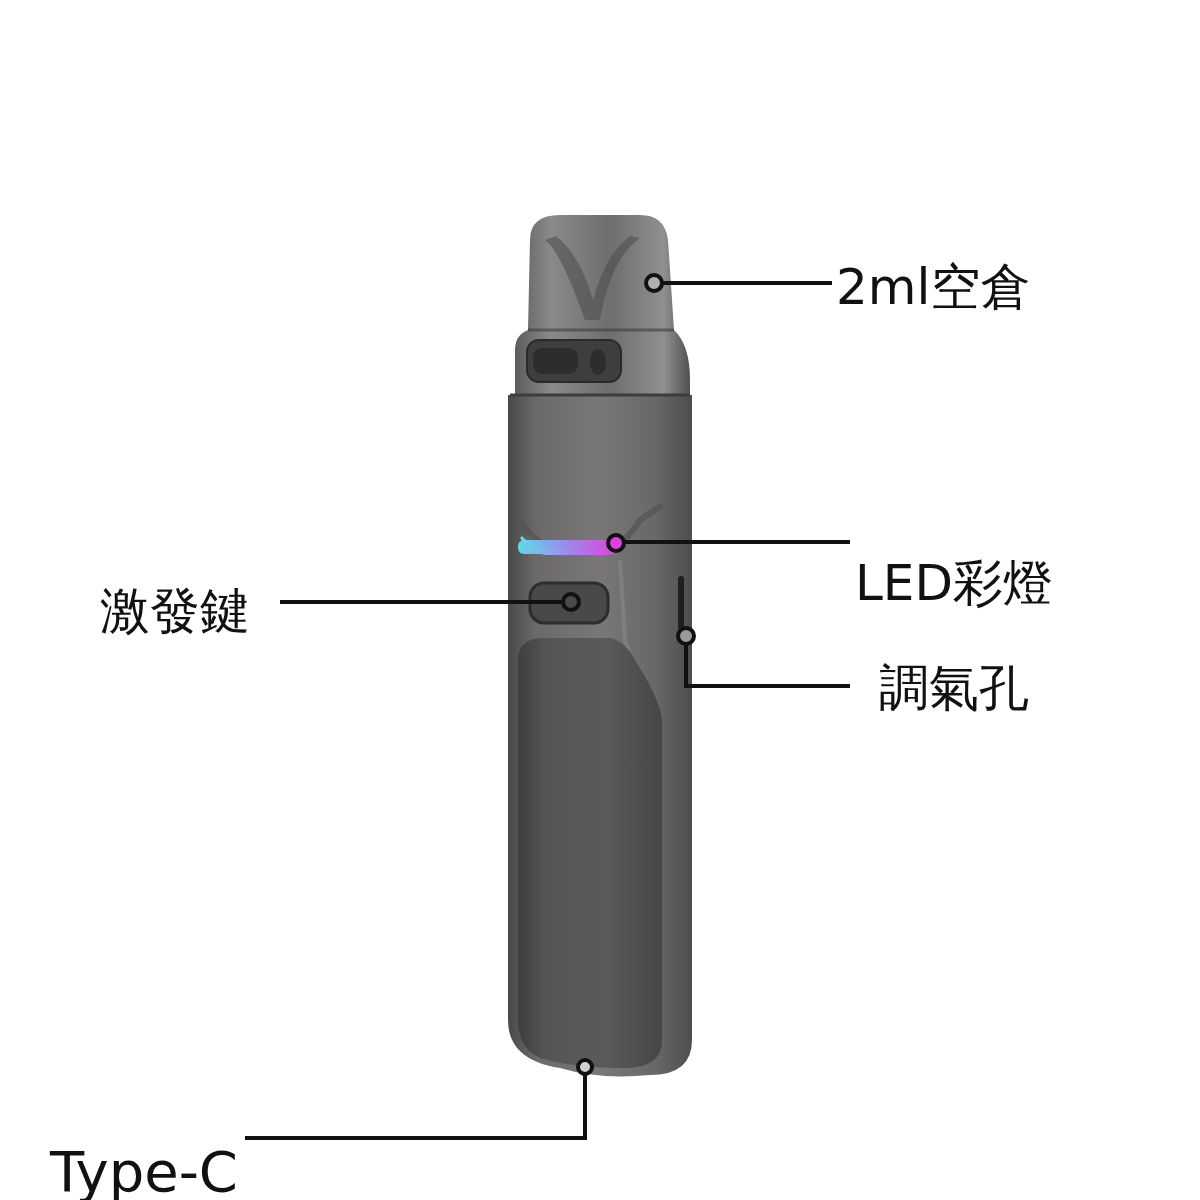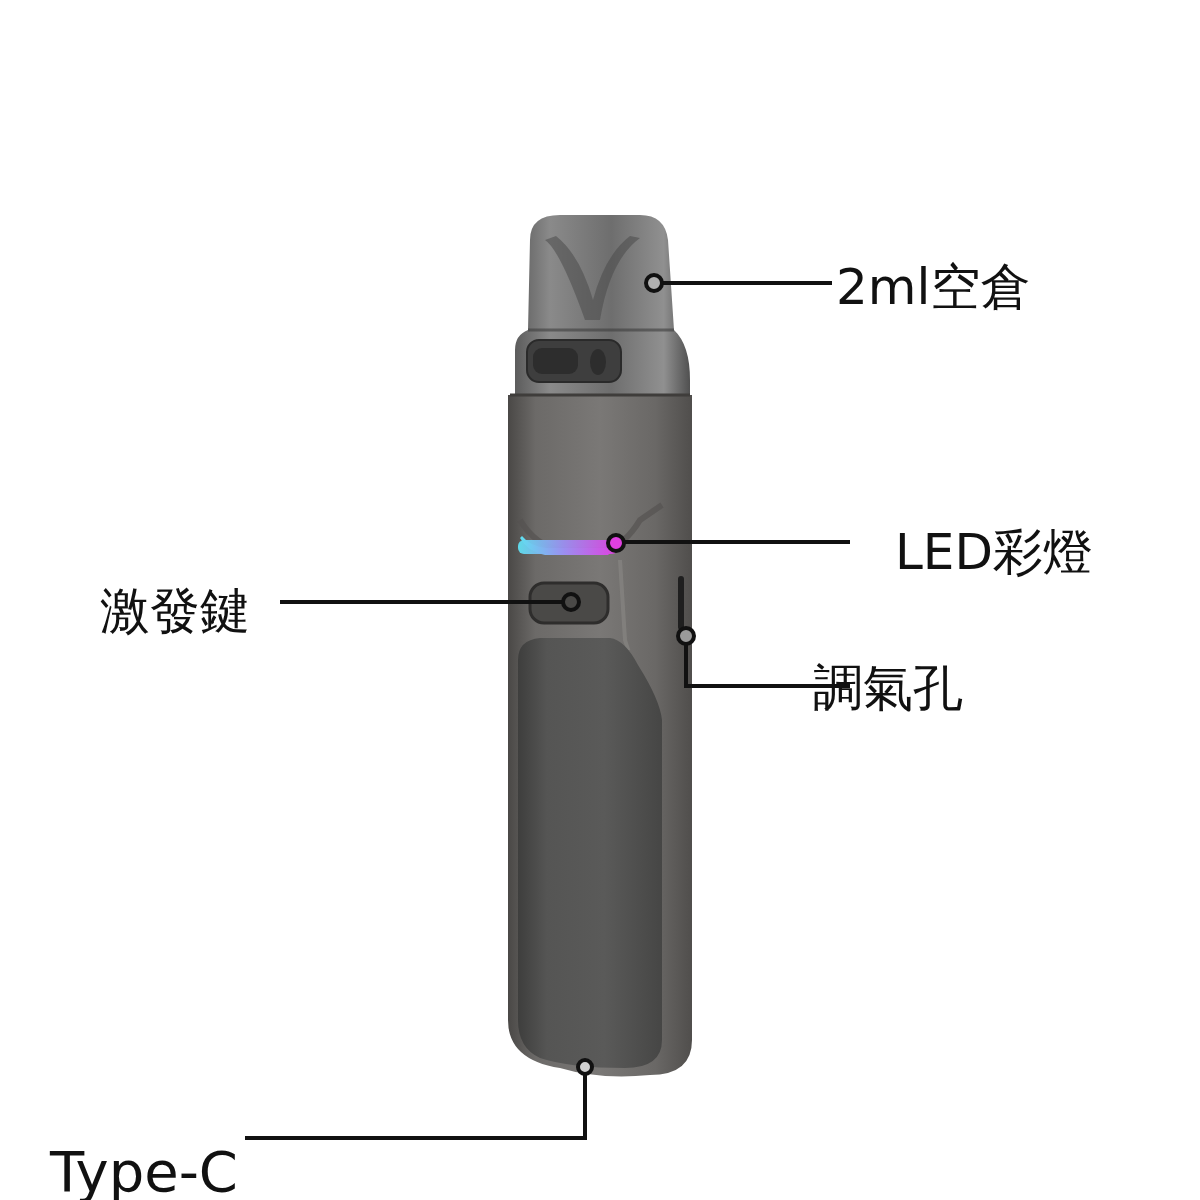--- a/index.html
+++ b/index.html
@@ -1,23 +1,23 @@
 <!DOCTYPE html>
 <html><head>
 <meta charset="utf-8">
 <style>
   html, body { margin: 0; padding: 0; background: #ffffff; }
   body { width: 1200px; height: 1200px; position: relative; overflow: hidden; font-family: "DejaVu Sans", sans-serif; }
   #stage { position: absolute; left: 0; top: 0; width: 1200px; height: 1200px; }
   svg.device { position: absolute; left: 0; top: 0; }
   .label { position: absolute; color: #111111; font-family: "DejaVu Sans", sans-serif; font-size: 50px; line-height: 1; white-space: nowrap; letter-spacing: 0px; }
   #label-pod { left: 836px; top: 262px; }
-  #label-led { left: 855px; top: 527px; margin-left: 40px; }
+  #label-led { left: 855px; top: 558px; }
   #label-fire { left: 100px; top: 586px; text-align: center; }
-  #label-airflow { left: 813px; top: 663px; }
+  #label-airflow { left: 879px; top: 663px; }
   #label-typec { left: 50px; top: 1144px; font-size: 56px; }
 </style>
 </head>
 <body>
 
 <div id="stage">
   <svg class="device" width="1200" height="1200" viewBox="0 0 1200 1200" xmlns="http://www.w3.org/2000/svg">
     <defs>
       <linearGradient id="podGrad" x1="0" x2="1" y1="0" y2="0">
         <stop offset="0" stop-color="#5c5c5c"></stop>

